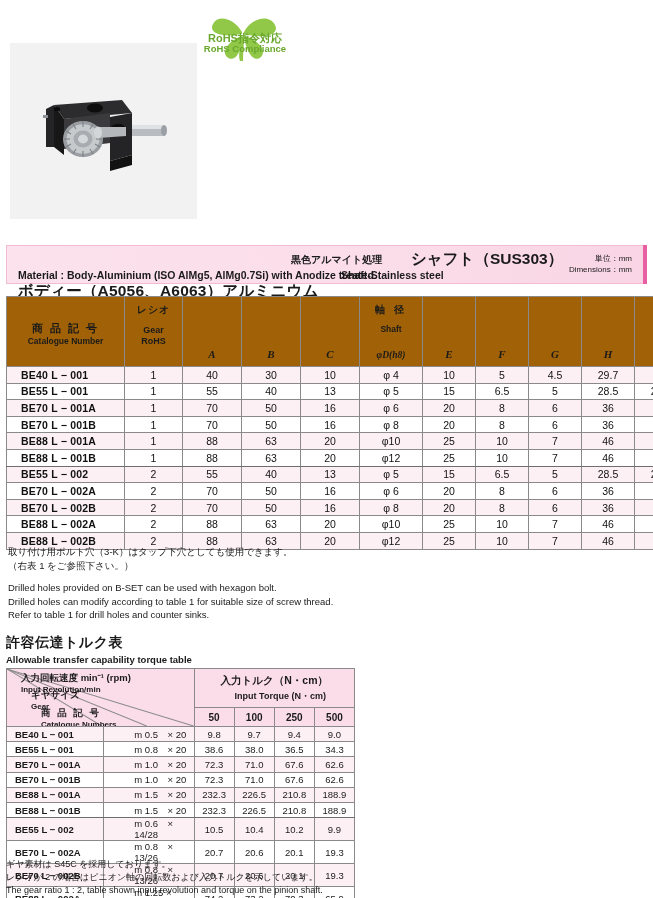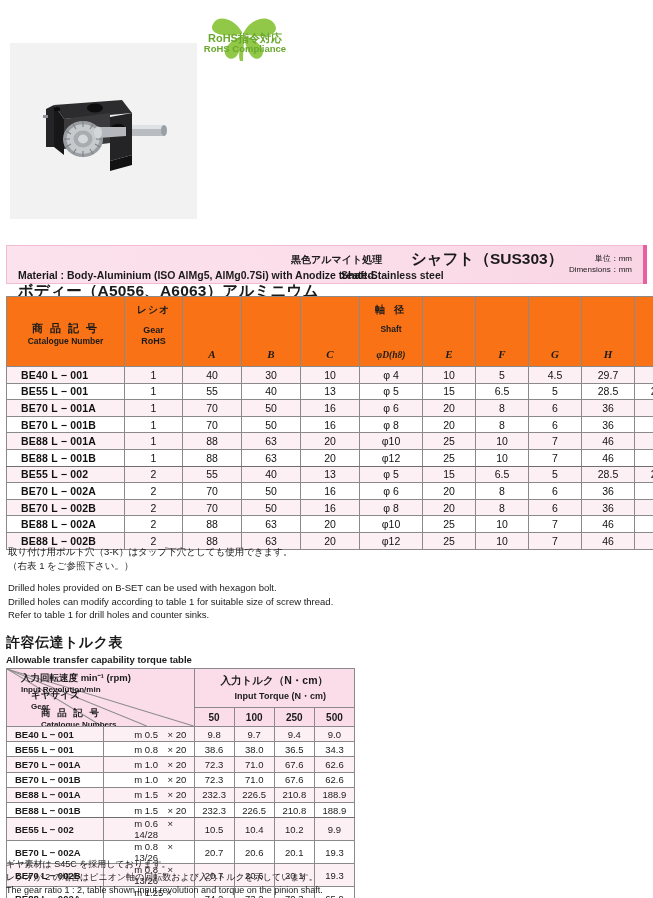--- a/index.html
+++ b/index.html
@@ -111,21 +111,21 @@
     table-layout: fixed;
     font-size: 10px;
   }
   #dim-table th, #dim-table td {
     border: 1px solid #8a8a8a;
     padding: 0;
     text-align: center;
     vertical-align: middle;
   }
   #dim-table thead th {
-    background: #f97316;
+    background: #a16207;
     height: 69px;
     position: relative;
   }
   .hd-top {
     position:absolute; left:0; right:0; top:6px;
     font-size: 10px; font-weight: bold;
   }
   .hd-top .jp { display:block; font-size:10px; letter-spacing:1px; }
   .hd-mid {
     position:absolute; left:0; right:0; top:18px;

